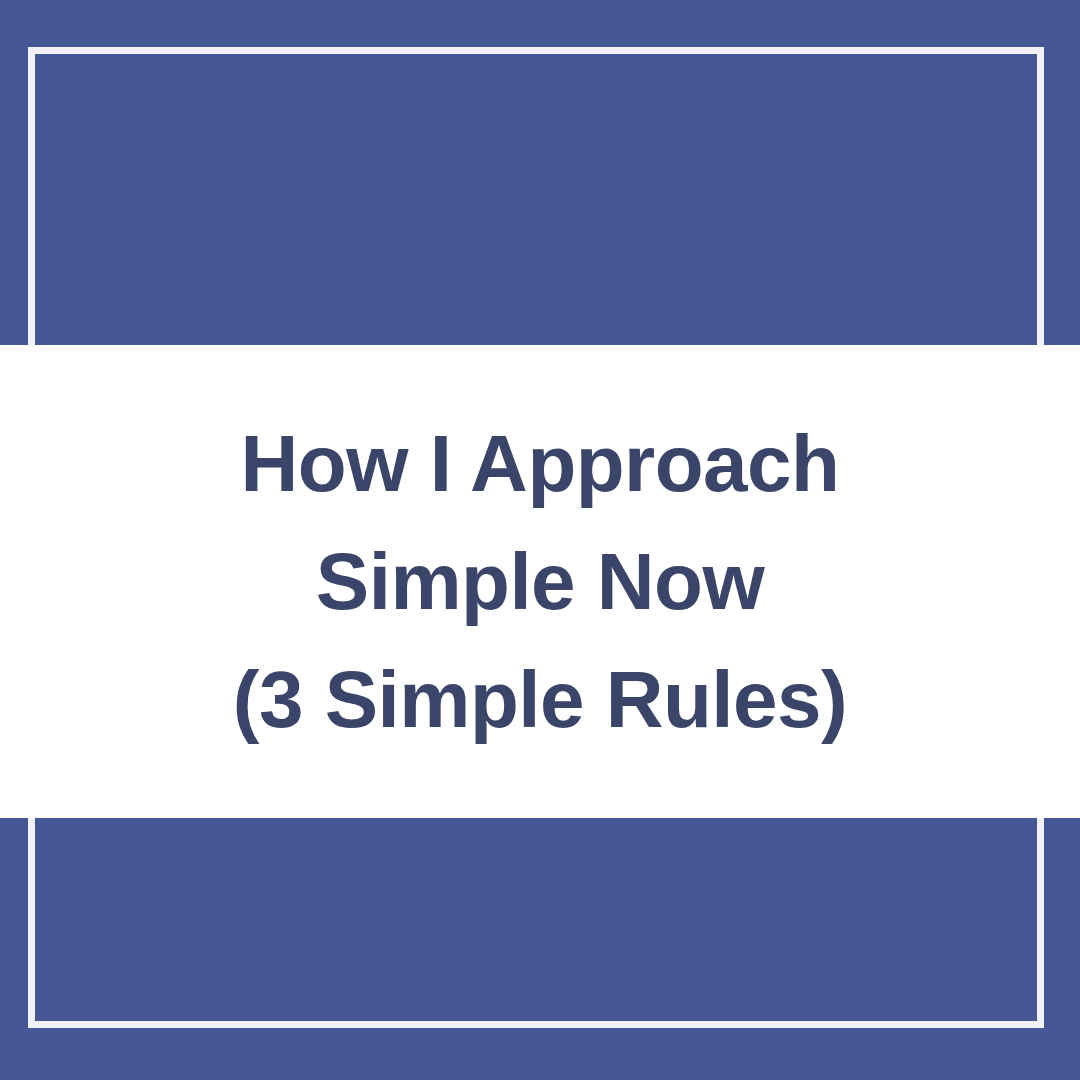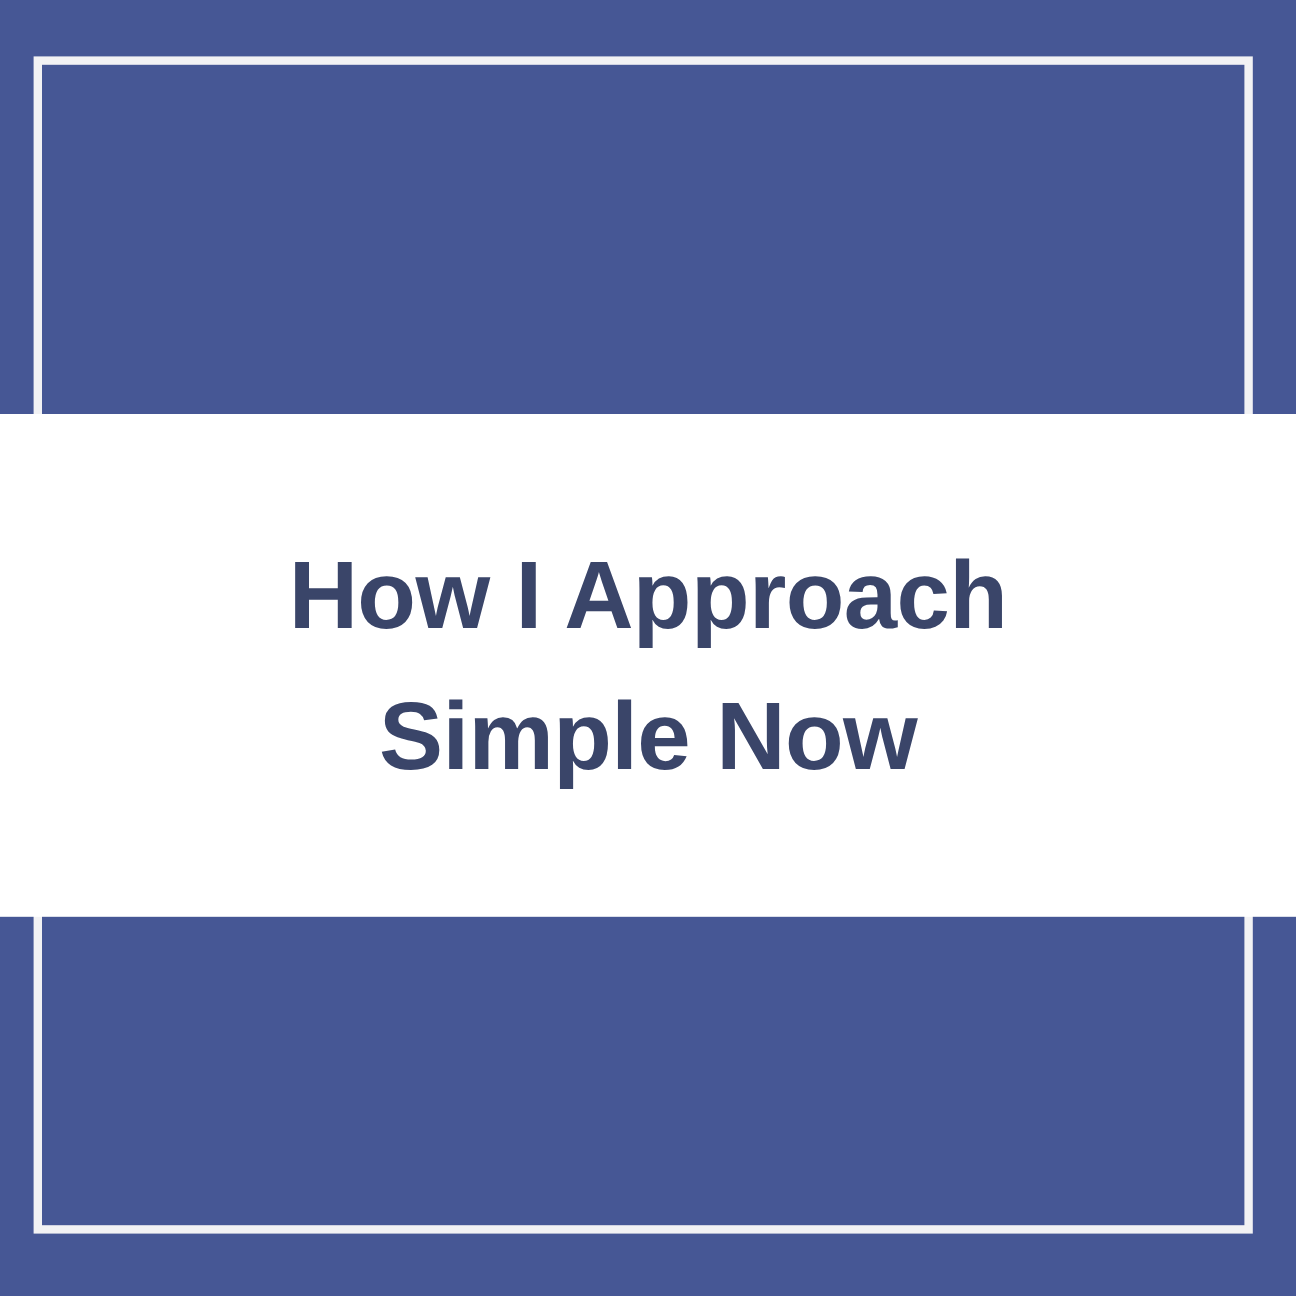--- a/index.html
+++ b/index.html
@@ -32,21 +32,21 @@
     box-sizing: border-box;
     pointer-events: none;
   }
 
   
   #title-band {
     position: absolute;
     left: 0;
     top: 345px;
     width: 1080px;
-    height: 419px;
+    height: 473px;
     background: #ffffff;
     display: flex;
     flex-direction: column;
     align-items: center;
     justify-content: center;
   }
 
   #title-block {
     width: 880px;
     text-align: center;
@@ -67,16 +67,17 @@
 <body>
 
 <div id="canvas">
 
   <div id="frame"></div>
 
   <div id="title-band">
     <div id="title-block">
       <div class="title-line">How I Approach</div>
       <div class="title-line">Simple Now</div>
+      <div class="title-line">(3 Simple Rules)</div>
     </div>
   </div>
 
 </div>
 
 </body></html>

